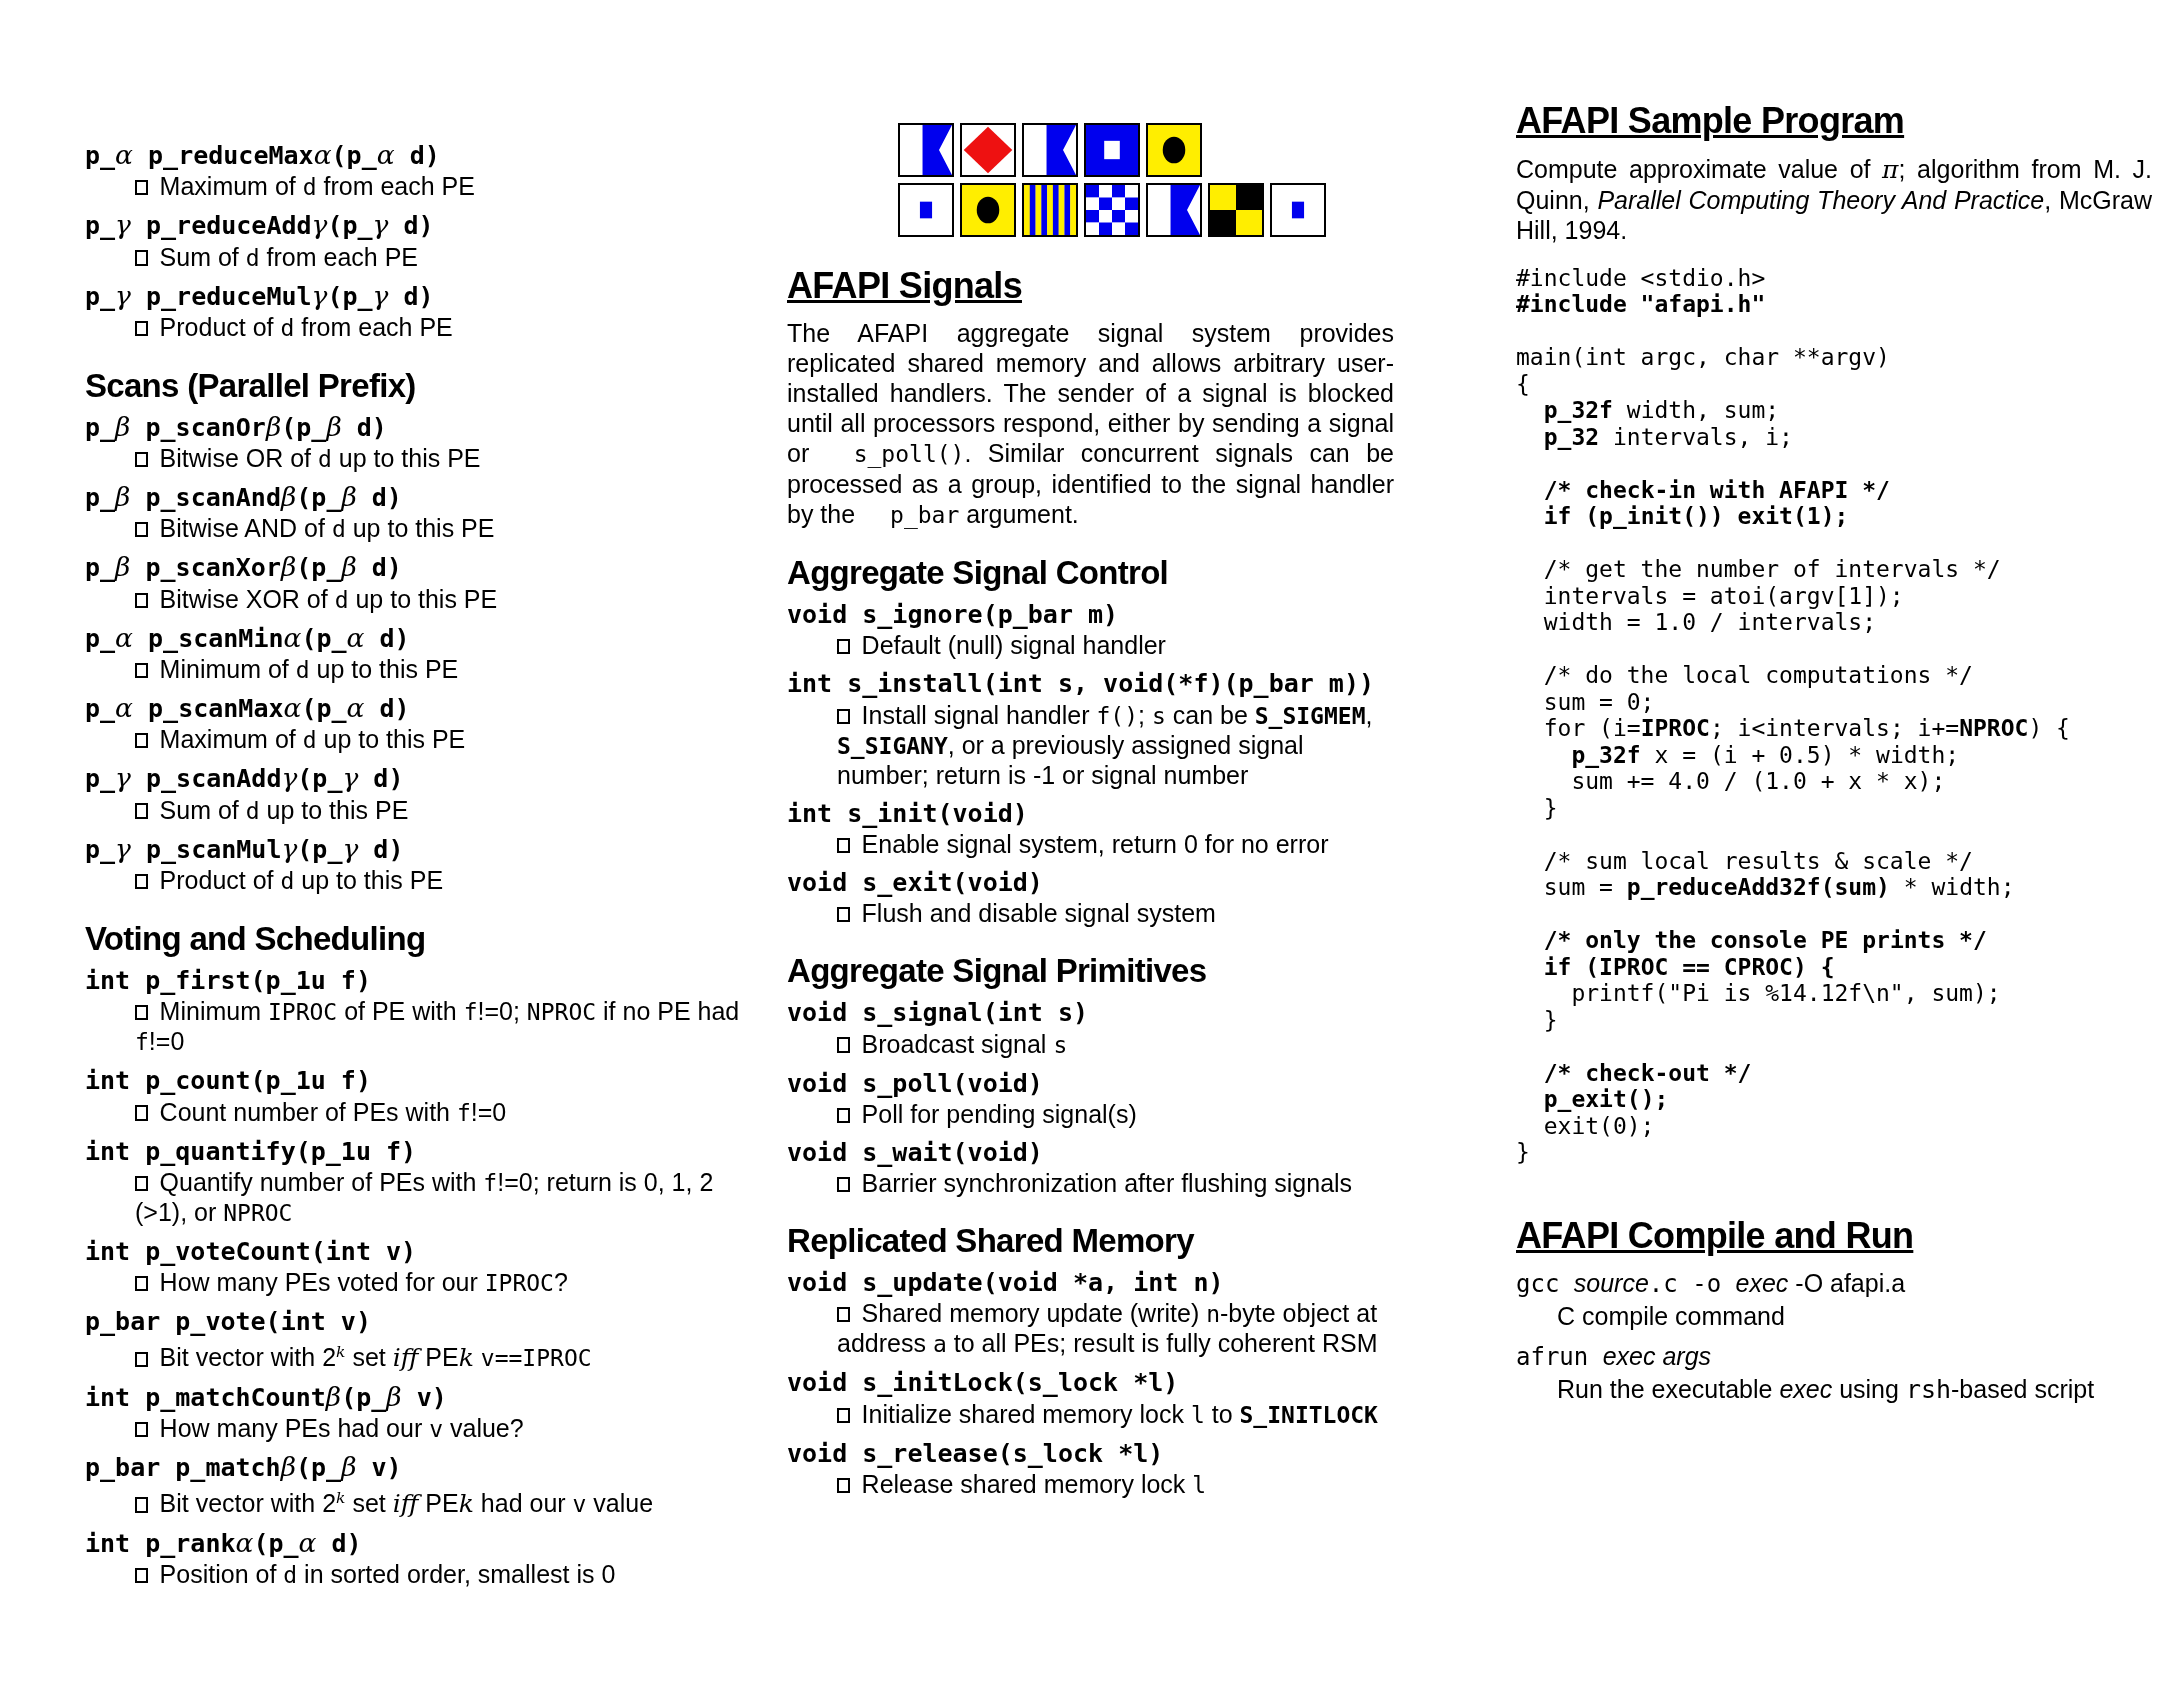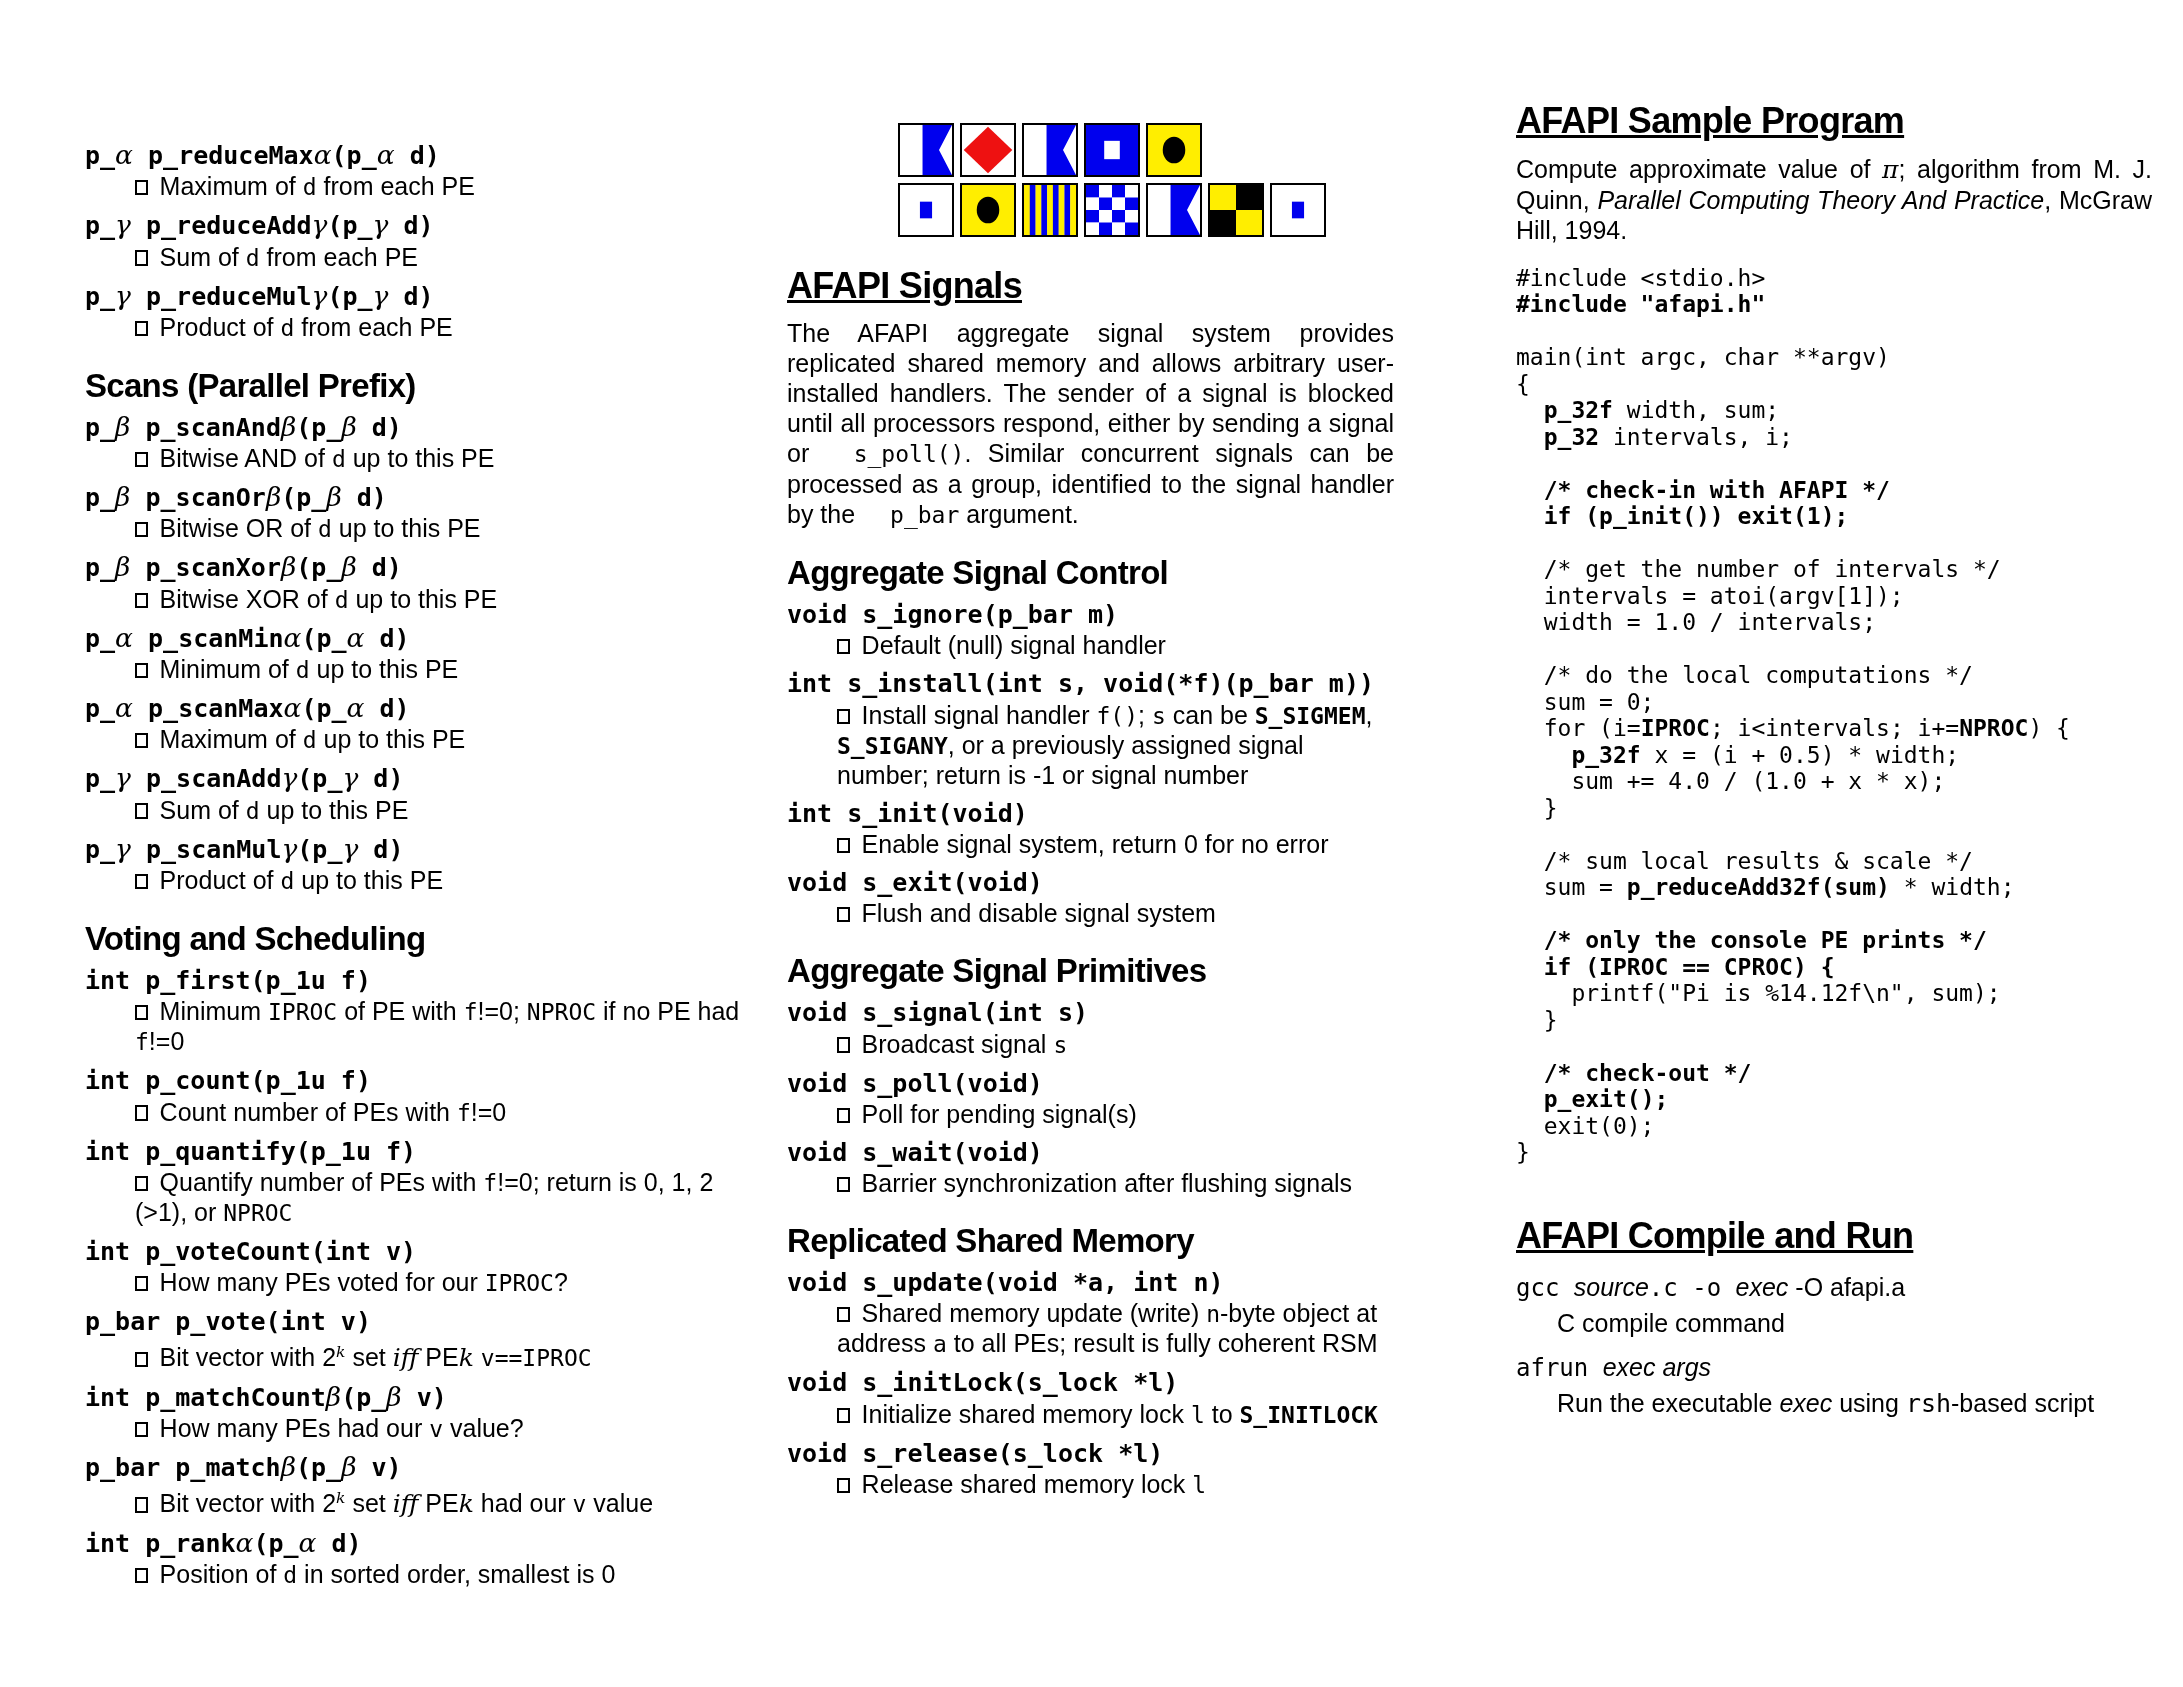--- a/index.html
+++ b/index.html
@@ -46,21 +46,21 @@
   .intro { font-size:25px; line-height:30px; text-align:justify;
            margin:10.6px 0 0 0; }
   .intro .f-m { font-size:23px;margin-left:28px; }
   #col-mid  h1.section-title { margin-top:26.5px; }
 
   
   #code { margin-top:20px; }
   .code-line { font-size:23px; line-height:26.5px; height:26.5px; white-space:pre; }
 
   .compile-title { margin-top:48px !important; }
-  .cmd { font-size:25px; line-height:42px; white-space:nowrap; }
+  .cmd { font-size:25px; line-height:35px; white-space:nowrap; }
   .cmd .f-m { font-size:24px; }
   .cmd-desc { font-size:25px; line-height:29px; padding-left:41px; }
 </style>
 </head>
 <body>
 
 <div id="page">
 
   <div id="col-left" class="col">
     <div id="left-list">
@@ -71,26 +71,26 @@
         <div class="entry">
           <div class="sig"><span class="f-b">p_</span><span class="f-g">γ</span><span class="f-b"> p_reduceAdd</span><span class="f-g">γ</span><span class="f-b">(p_</span><span class="f-g">γ</span><span class="f-b"> d)</span></div>
           <div class="desc"><span class="bullet"></span><span class="f-s">Sum of </span><span class="f-m">d</span><span class="f-s"> from each PE</span></div>
         </div>
         <div class="entry">
           <div class="sig"><span class="f-b">p_</span><span class="f-g">γ</span><span class="f-b"> p_reduceMul</span><span class="f-g">γ</span><span class="f-b">(p_</span><span class="f-g">γ</span><span class="f-b"> d)</span></div>
           <div class="desc"><span class="bullet"></span><span class="f-s">Product of </span><span class="f-m">d</span><span class="f-s"> from each PE</span></div>
         </div>
         <h2 class="sub-title">Scans (Parallel Prefix)</h2>
         <div class="entry">
+          <div class="sig"><span class="f-b">p_</span><span class="f-g">β</span><span class="f-b"> p_scanOr</span><span class="f-g">β</span><span class="f-b">(p_</span><span class="f-g">β</span><span class="f-b"> d)</span></div>
+          <div class="desc"><span class="bullet"></span><span class="f-s">Bitwise OR of </span><span class="f-m">d</span><span class="f-s"> up to this PE</span></div>
+        </div>
+        <div class="entry">
           <div class="sig"><span class="f-b">p_</span><span class="f-g">β</span><span class="f-b"> p_scanAnd</span><span class="f-g">β</span><span class="f-b">(p_</span><span class="f-g">β</span><span class="f-b"> d)</span></div>
           <div class="desc"><span class="bullet"></span><span class="f-s">Bitwise AND of </span><span class="f-m">d</span><span class="f-s"> up to this PE</span></div>
-        </div>
-        <div class="entry">
-          <div class="sig"><span class="f-b">p_</span><span class="f-g">β</span><span class="f-b"> p_scanOr</span><span class="f-g">β</span><span class="f-b">(p_</span><span class="f-g">β</span><span class="f-b"> d)</span></div>
-          <div class="desc"><span class="bullet"></span><span class="f-s">Bitwise OR of </span><span class="f-m">d</span><span class="f-s"> up to this PE</span></div>
         </div>
         <div class="entry">
           <div class="sig"><span class="f-b">p_</span><span class="f-g">β</span><span class="f-b"> p_scanXor</span><span class="f-g">β</span><span class="f-b">(p_</span><span class="f-g">β</span><span class="f-b"> d)</span></div>
           <div class="desc"><span class="bullet"></span><span class="f-s">Bitwise XOR of </span><span class="f-m">d</span><span class="f-s"> up to this PE</span></div>
         </div>
         <div class="entry">
           <div class="sig"><span class="f-b">p_</span><span class="f-g">α</span><span class="f-b"> p_scanMin</span><span class="f-g">α</span><span class="f-b">(p_</span><span class="f-g">α</span><span class="f-b"> d)</span></div>
           <div class="desc"><span class="bullet"></span><span class="f-s">Minimum of </span><span class="f-m">d</span><span class="f-s"> up to this PE</span></div>
         </div>
         <div class="entry">

